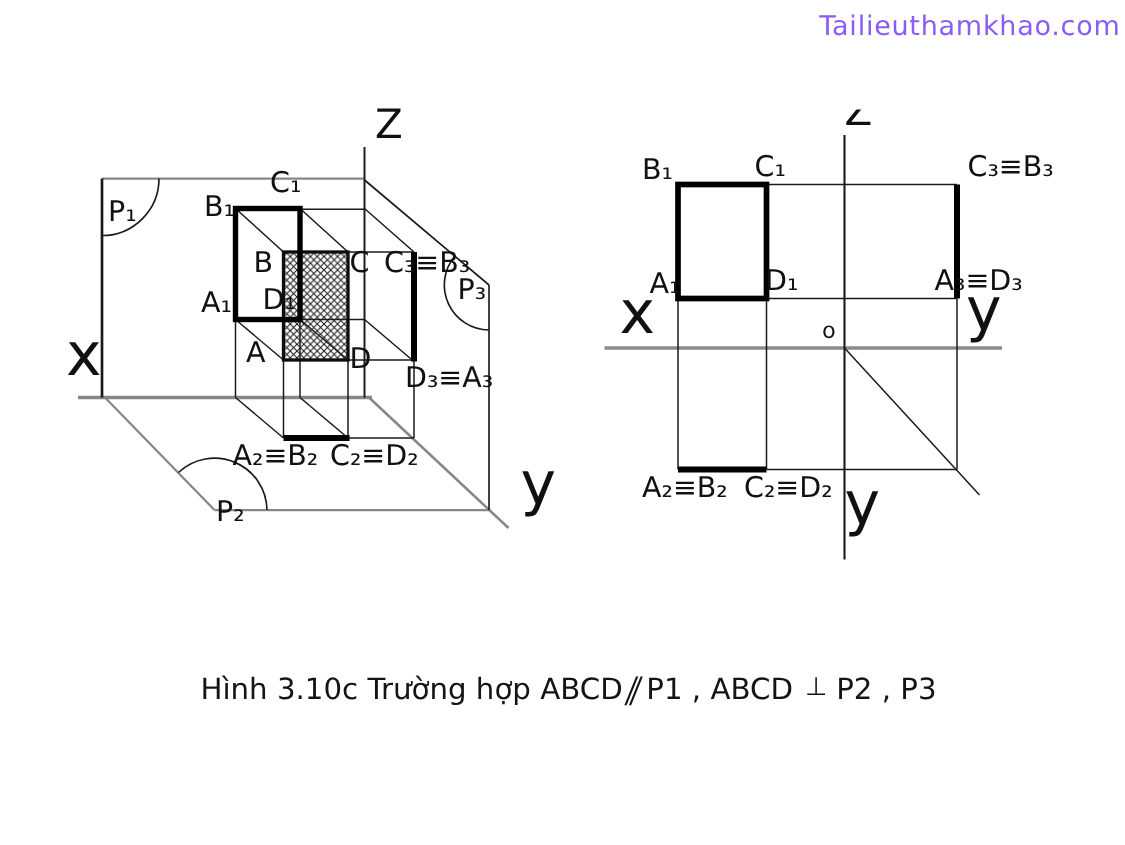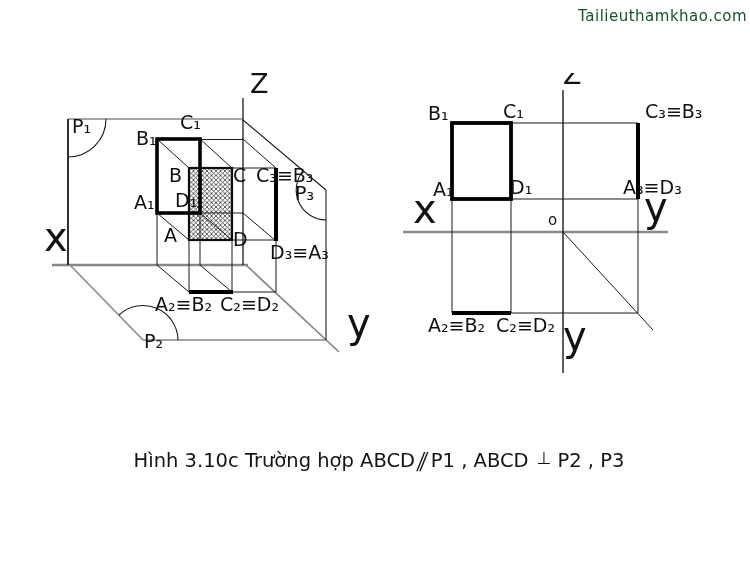--- a/index.html
+++ b/index.html
@@ -17,21 +17,21 @@
   .olbl{font-size:15px;}
   .zclip{position:absolute;left:563px;top:73px;width:26px;height:13px;overflow:hidden;}
   .zclip span{display:block;font-size:27px;line-height:1;margin-top:-12px;}
   .caption{
     position:absolute;left:0;top:448px;width:750px;text-align:center;
     font-size:19.5px;color:#141414;margin-left:4px;
   }
   .caption .par{display:inline-block;transform:skewX(-22deg);margin:0 3px;font-weight:400;}
   .caption .perp{display:inline-block;margin:0 6px 0 8px;vertical-align:3px;font-size:17px;}
   .watermark{
-    position:absolute;top:7px;right:3px;font-size:15px;color:#14532d;
+    position:absolute;top:7px;right:3px;font-size:18px;color:#8b5cf6;
     letter-spacing:0.5px;
   }
 </style>
 </head>
 <body>
 
 <div id="stage">
 
   <svg width="750" height="563" viewBox="0 0 750 563">
     <defs>
@@ -105,35 +105,35 @@
       <path d="M563,232 L653,330"></path>
     </g>
 
     <g stroke="#000" fill="none">
       <rect x="452" y="123" width="59" height="76" stroke-width="3.8"></rect>
       <path d="M638,123 L638,199" stroke-width="4"></path>
       <path d="M452,313 L511,313" stroke-width="4"></path>
     </g>
   </svg>
 
-  <div class="lbl" style="left:72px;top:117px">P₁</div>
+  <div class="lbl" style="left:72px;top:132px">P₁</div>
   <div class="lbl zbig" style="left:250px;top:70px">Z</div>
   <div class="lbl big" style="left:44px;top:216px">x</div>
   <div class="lbl big" style="left:347px;top:302px">y</div>
   <div class="lbl" style="left:136px;top:129px">B₁</div>
   <div class="lbl" style="left:180px;top:113px">C₁</div>
   <div class="lbl" style="left:134px;top:193px">A₁</div>
   <div class="lbl" style="left:175px;top:191px">D₁</div>
   <div class="lbl" style="left:169px;top:166px">B</div>
   <div class="lbl" style="left:233px;top:166px">C</div>
   <div class="lbl" style="left:164px;top:226px">A</div>
   <div class="lbl" style="left:233px;top:230px">D</div>
   <div class="lbl" style="left:256px;top:166px">C₃≡B₃</div>
   <div class="lbl" style="left:270px;top:243px">D₃≡A₃</div>
-  <div class="lbl" style="left:295px;top:184px">P₃</div>
+  <div class="lbl" style="left:305px;top:184px">P₃</div>
   <div class="lbl" style="left:155px;top:295px">A₂≡B₂</div>
   <div class="lbl" style="left:220px;top:295px">C₂≡D₂</div>
   <div class="lbl" style="left:144px;top:332px">P₂</div>
 
   <div class="zclip">
       <span>Z</span>
     </div>
   <div class="lbl big" style="left:413px;top:188px">x</div>
   <div class="lbl big" style="left:644px;top:186px">y</div>
   <div class="lbl big" style="left:563px;top:315px">y</div>

